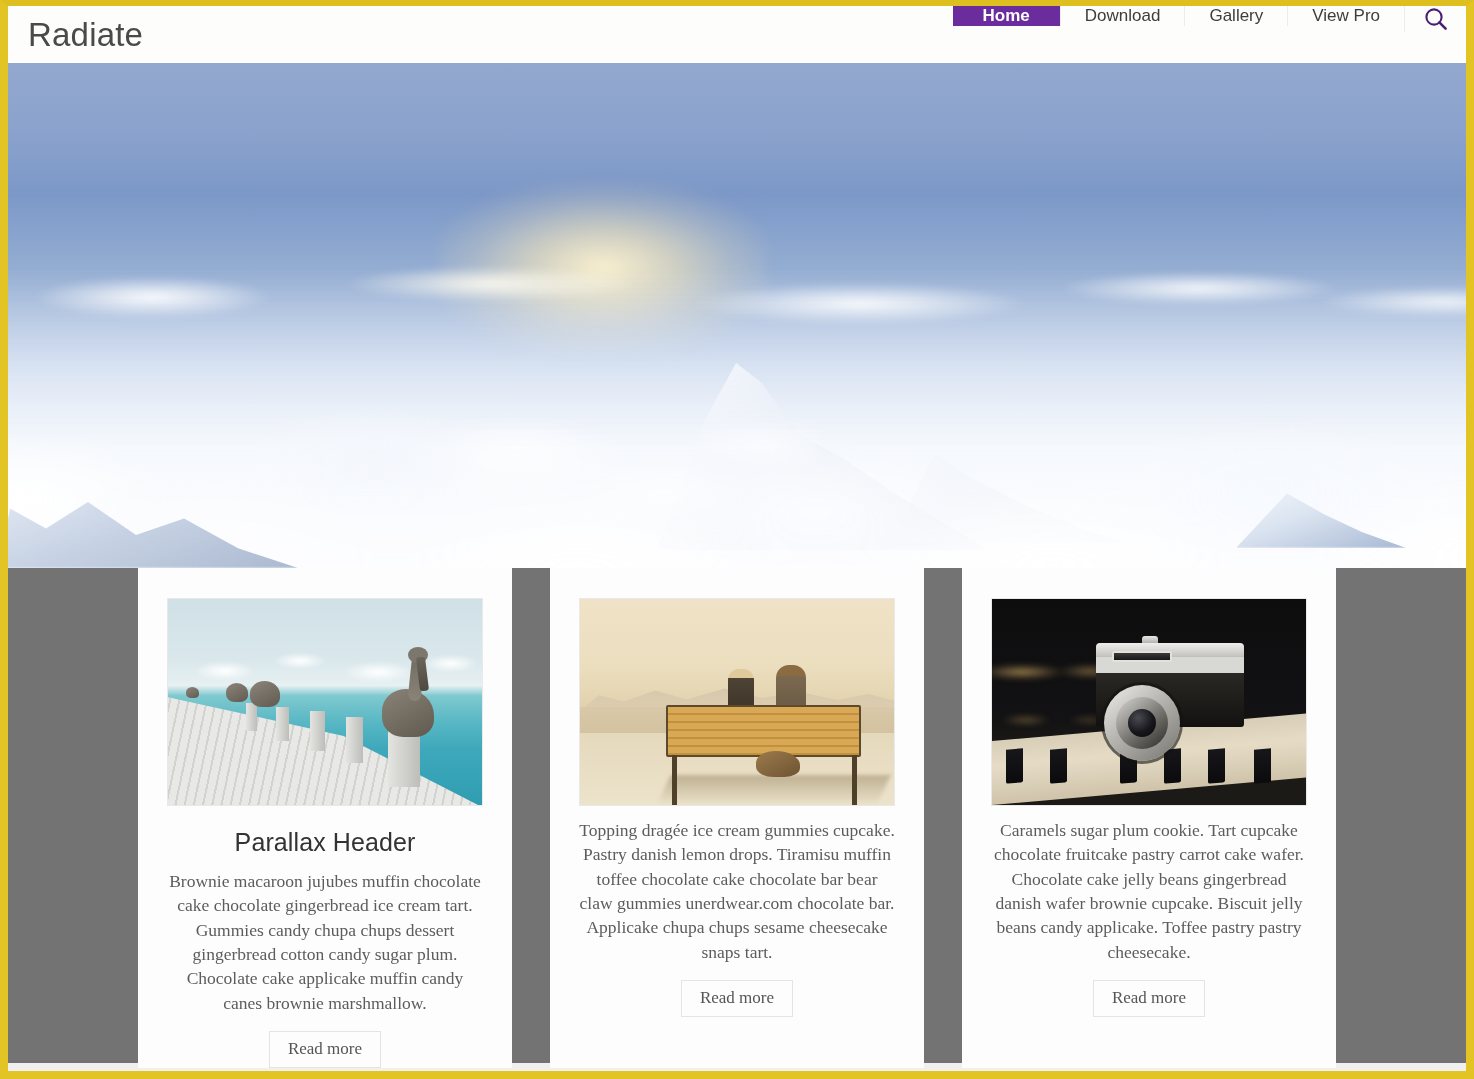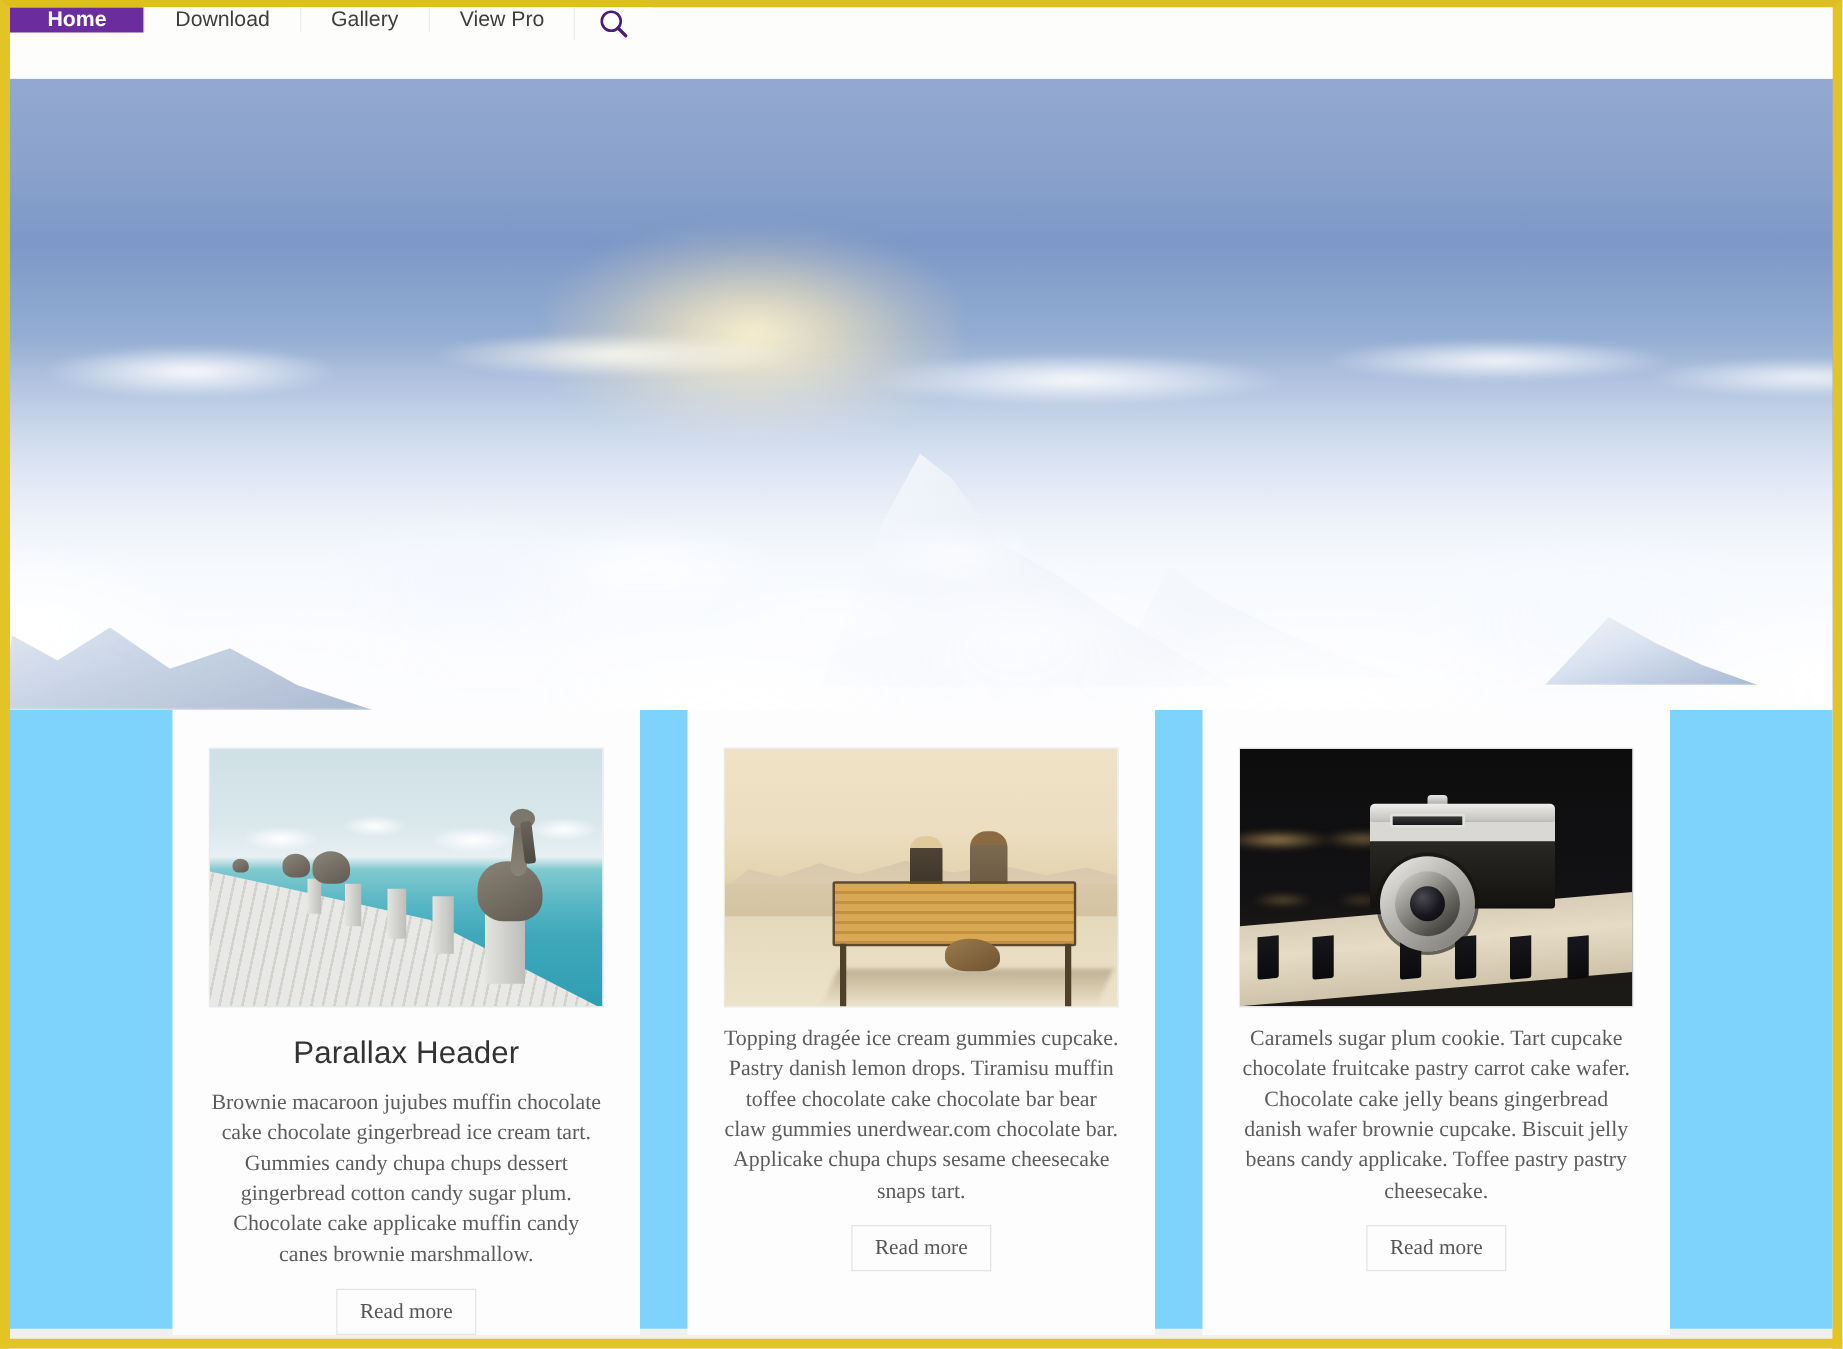--- a/index.html
+++ b/index.html
@@ -183,21 +183,21 @@
     background:
       radial-gradient(ellipse 150px 55px at 30% 40%, rgba(255,255,255,.92), rgba(255,255,255,0) 70%),
       radial-gradient(ellipse 130px 48px at 64% 62%, rgba(255,255,255,.85), rgba(255,255,255,0) 70%),
       radial-gradient(ellipse 110px 40px at 88% 34%, rgba(255,255,255,.7), rgba(255,255,255,0) 70%);
     filter: blur(4px);
   }
 
   
   #content {
     position: relative;
-    background: #7dd3fc;
+    background: #737373;
     height: 495px;
   }
   #cards {
     display: flex;
     justify-content: center;
     gap: 38px;
   }
   .card {
     width: 374px;
     background: #fdfdfd;
@@ -321,20 +321,21 @@
   .thumb-cam .lens-i { position: absolute; left: 136px; top: 110px; width: 28px; height: 28px;
       border-radius: 50%; background: radial-gradient(circle at 36% 32%, #4a4a52 0%, #17171c 55%, #08080a 100%); }
 </style>
 </head>
 <body>
 
 <div id="page">
 
   <div id="header">
 
+    <div id="site-title">Radiate</div>
 
     <nav id="nav">
       <div class="nav-item active">
         <span>Home</span>
       </div>
       <div class="nav-item">
         <span>Download</span>
       </div>
       <div class="nav-item">
         <span>Gallery</span>

